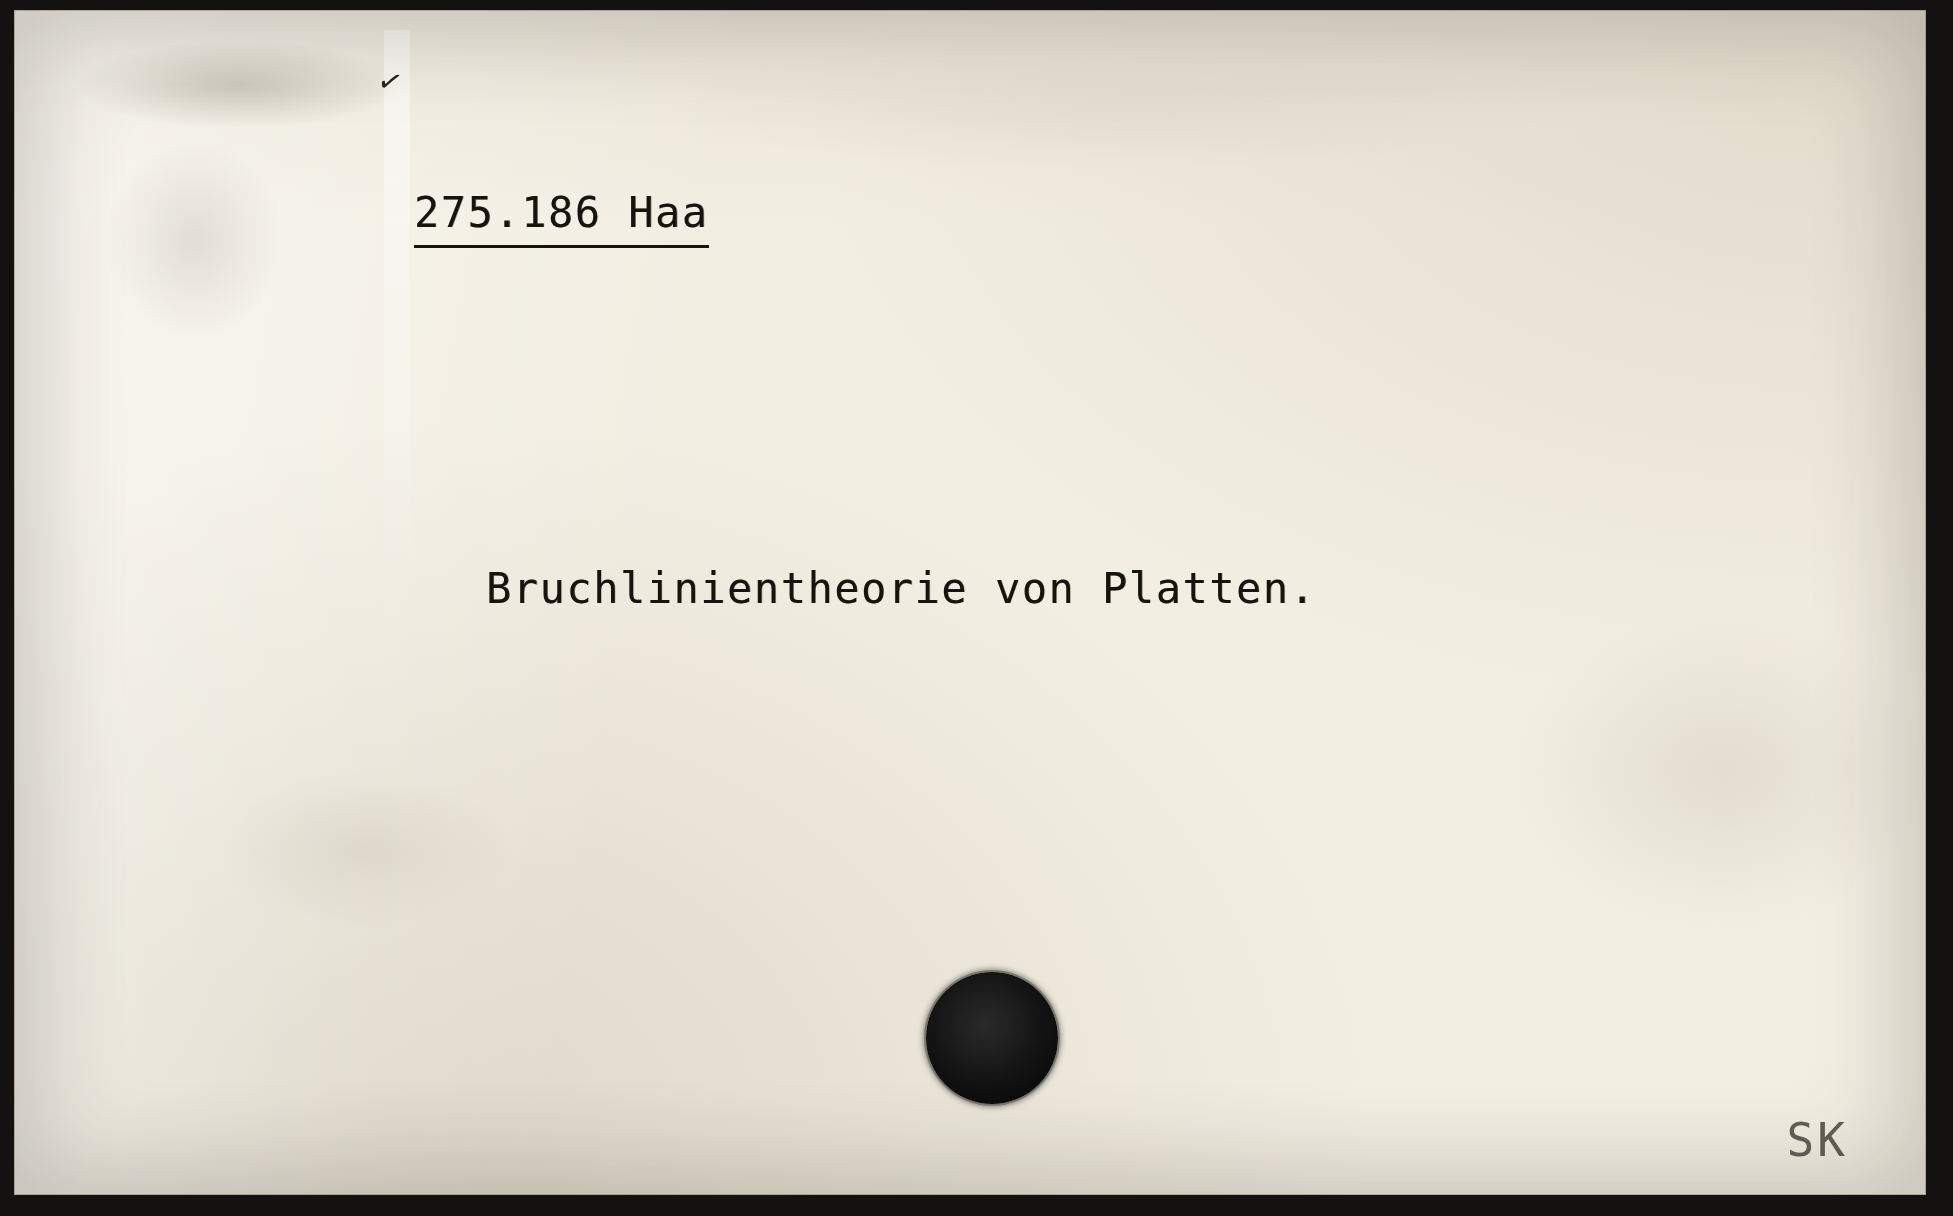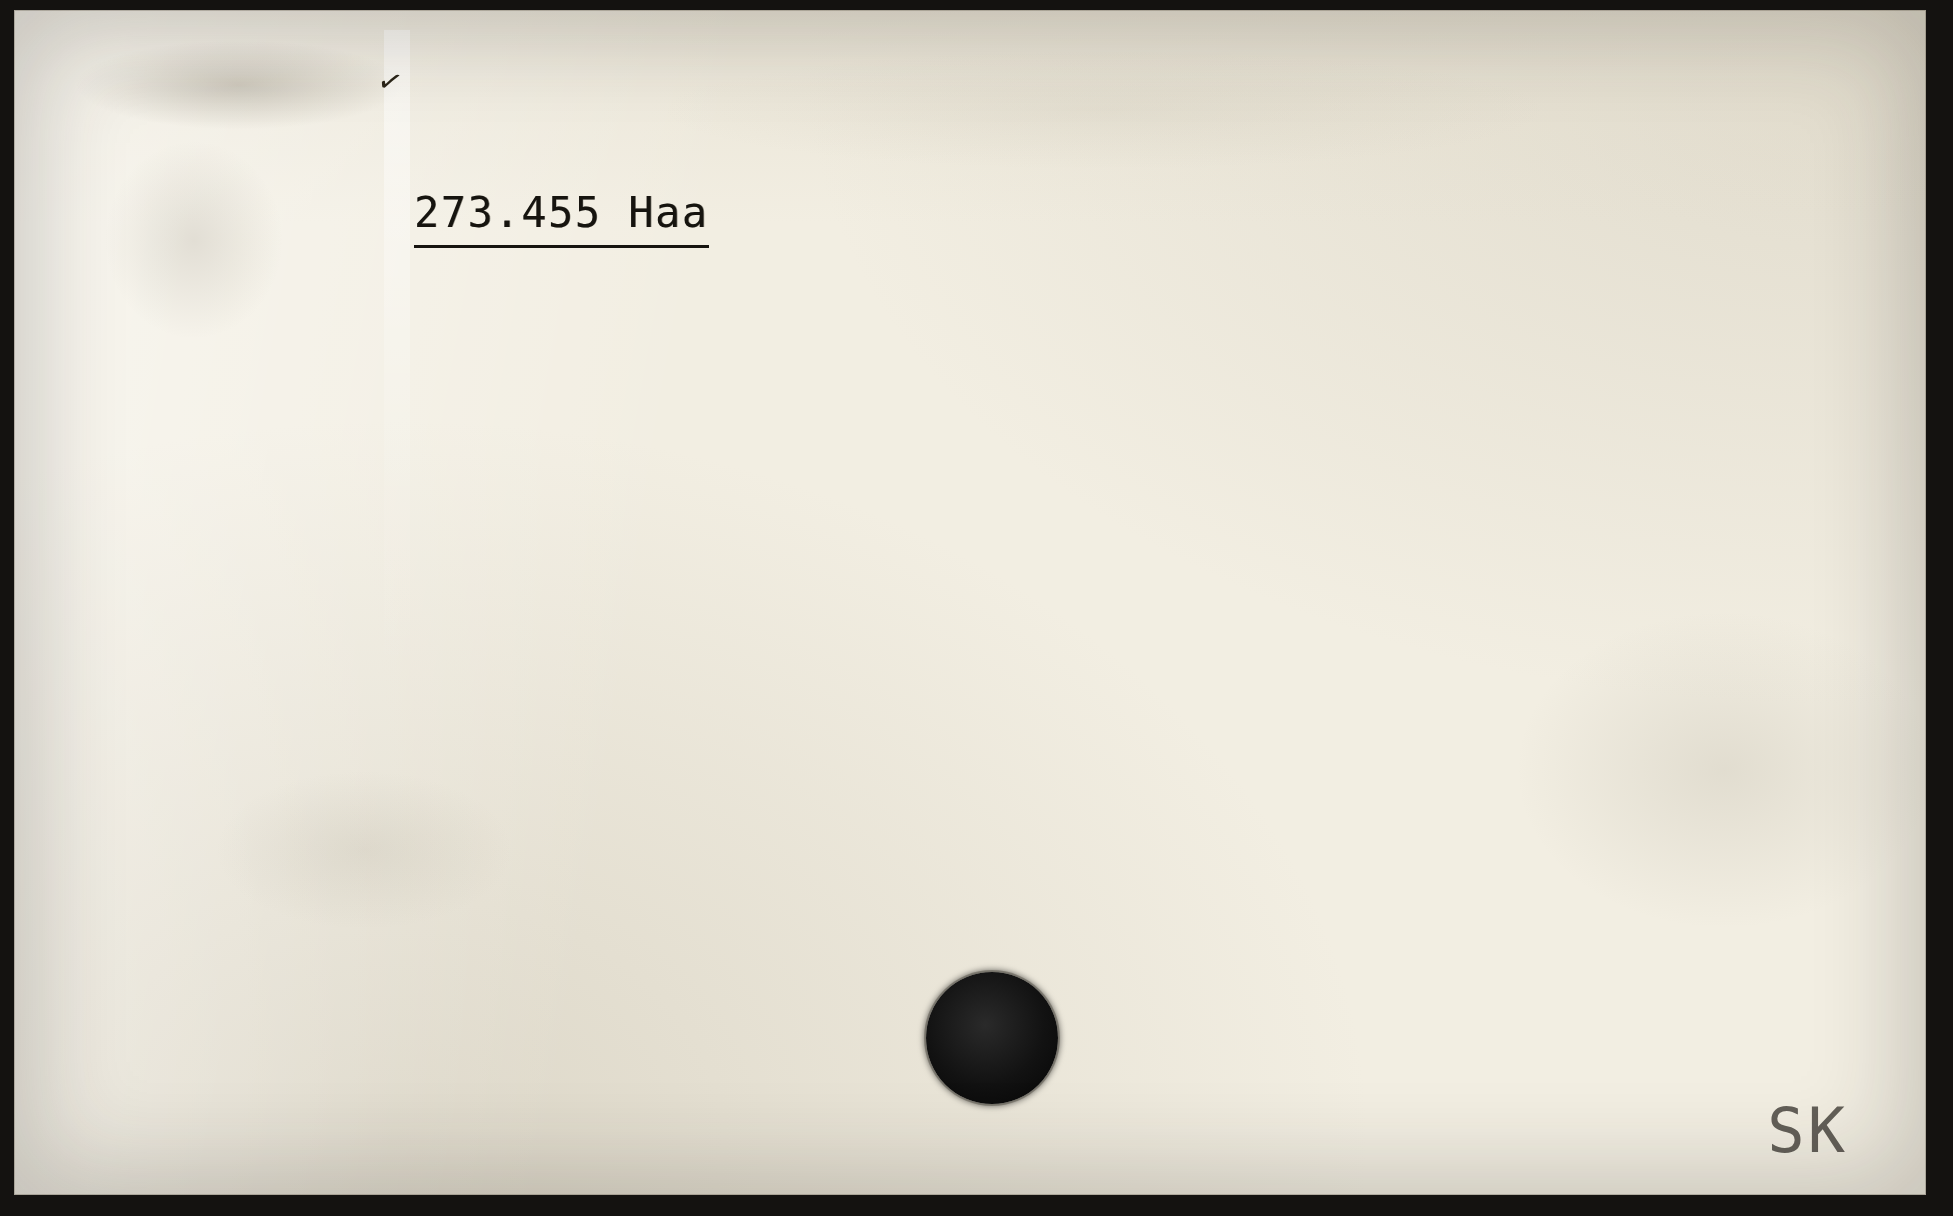--- a/index.html
+++ b/index.html
@@ -103,21 +103,21 @@
     border-radius: 50%;
     background: radial-gradient(circle at 45% 40%, #2a2a2a 0%, #121212 55%, #050505 100%);
     box-shadow: 0 0 6px 2px rgba(0,0,0,0.55), 0 0 0 2px rgba(90,84,70,0.35);
   }
 
   
   .stamp {
     position: absolute;
     right: 78px;
     bottom: 28px;
-    font-size: 62px;
+    font-size: 46px;
     letter-spacing: 3px;
     color: #4b4740;
     opacity: 0.85;
     font-family: "DejaVu Sans Mono", monospace;
   }
 
   
   .vignette {
     position: absolute;
     inset: 0;
@@ -135,22 +135,23 @@
     <div class="smudge s1"></div>
     <div class="smudge s2"></div>
     <div class="smudge s3"></div>
     <div class="smudge s4"></div>
     <div class="smudge s5"></div>
     <div class="streak"></div>
 
     <span class="tick">✓</span>
 
     <div class="typed">
-      <span class="line"><span class="call-number">273.455 Haa</span></span>
+      <span class="line"><span class="call-number">275.186 Haa</span></span>
       <span class="gap"></span>
+      <span class="line indent">Bruchlinientheorie von Platten.</span>
       
       
     </div>
 
     <div class="punch-hole"></div>
 
     <div class="stamp">SK</div>
 
     <div class="vignette"></div>
   </div>

